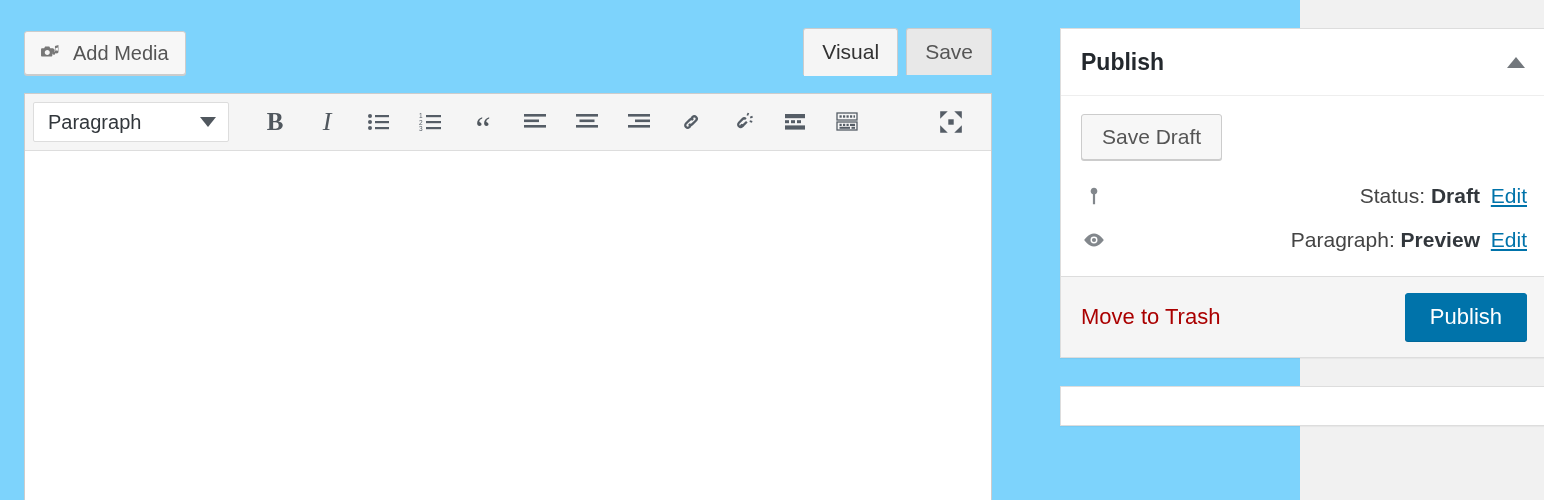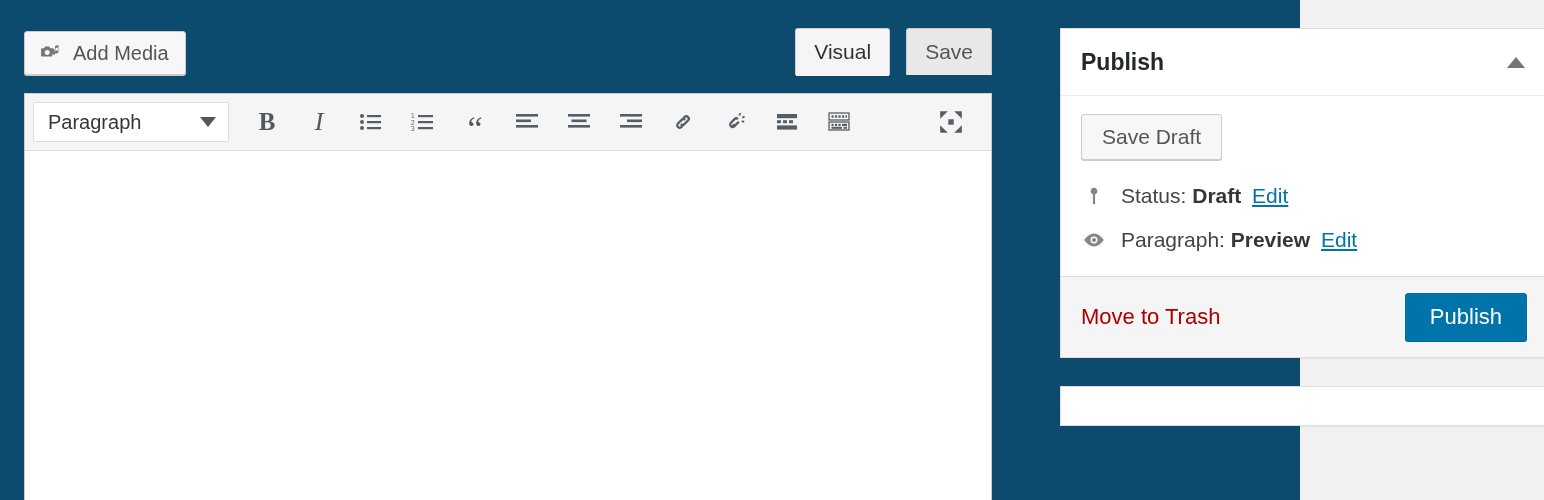--- a/index.html
+++ b/index.html
@@ -6,21 +6,21 @@
   html, body {
     margin: 0; padding: 0;
     width: 1544px; height: 500px;
     background: #f1f1f1;
     font-family: "Liberation Sans", sans-serif;
     overflow: hidden;
   }
   .screen {
     position: relative;
     width: 1300px; height: 500px;
-    background: #0c4a6e;
+    background: #7dd3fc;
   }
 
   
   .editor-col {
     position: absolute;
     left: 24px; top: 0;
     width: 968px;
     height: 500px;
   }
 
@@ -47,21 +47,21 @@
     white-space: nowrap;
   }
   .icon-media { display: block; width: 24px; height: 24px; }
 
   
   .editor-tabs {
     position: absolute;
     right: 0; top: 28px;
     display: flex;
     align-items: flex-end;
-    gap: 16px;
+    gap: 8px;
     height: 47px;
   }
   .etab {
     height: 47px;
     padding: 0 18px;
     display: flex;
     align-items: center;
     font-size: 21px;
     color: #555;
     border: 1px solid #ccc;
@@ -110,21 +110,21 @@
     background: #fff;
     border: 1px solid #ddd;
     border-radius: 2px;
     display: flex;
     align-items: center;
     justify-content: space-between;
     padding: 0 12px 0 14px;
     font-size: 20px;
     color: #32373c;
     cursor: pointer;
-    margin-right: 12px;
+    margin-right: 20px;
     flex: none;
   }
   .caret-down {
     width: 0; height: 0;
     border-left: 8px solid transparent;
     border-right: 8px solid transparent;
     border-top: 10px solid #50575e;
   }
   .tbtn {
     width: 40px; height: 40px;
@@ -203,20 +203,21 @@
     white-space: nowrap;
   }
 
   .misc-row {
     display: flex;
     align-items: center;
     gap: 14px;
     padding: 9px 0;
     font-size: 21px;
     color: #444;
+    justify-content: space-between;
   }
   .misc-ico {
     width: 26px; height: 26px;
     flex: none;
     display: flex;
     align-items: center;
     justify-content: center;
     color: #82878c;
   }
   .misc-ico svg { display: block; }

